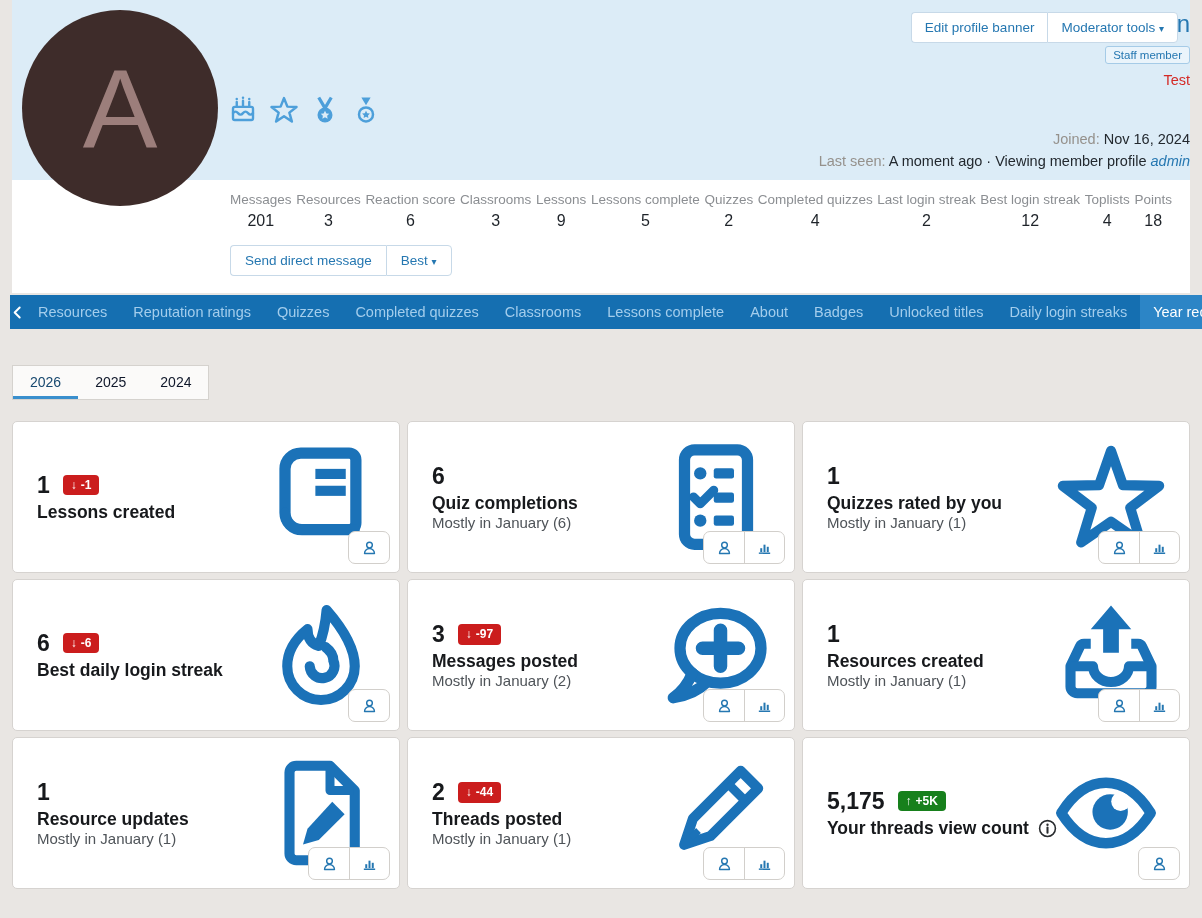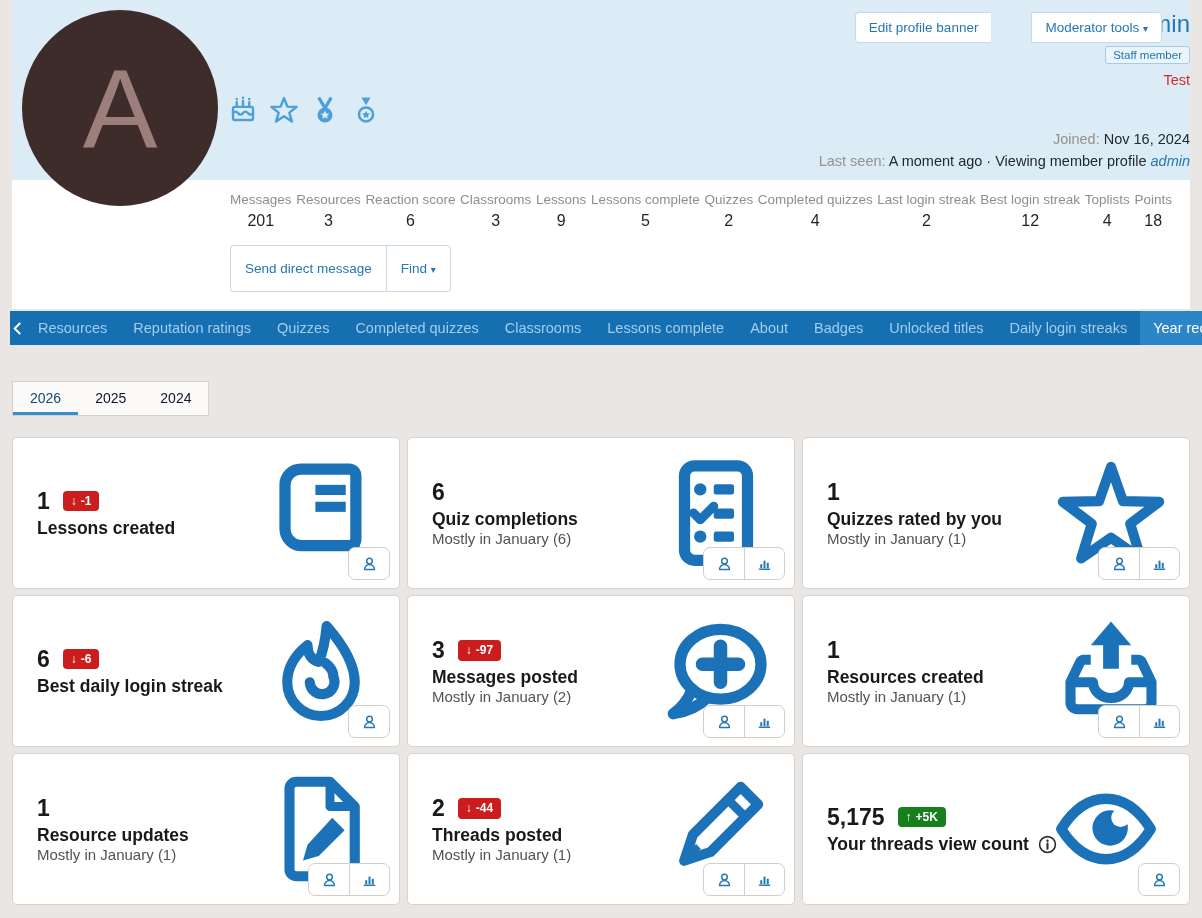--- a/index.html
+++ b/index.html
@@ -21,35 +21,35 @@
   .banner-info { margin-left:216px; padding-top:10px;text-align:right; }
   .username { color:#2577b1; font-size:24px; line-height:1.2; }
   .staff-badge { display:inline-block; margin-top:7px; font-size:11.5px; color:#2577b1;
                  background:#eaf4fb; border:1px solid #a5cbe7; border-radius:3px; padding:2px 7px; }
   .custom-title { margin-top:8px; color:#d42a26; font-size:14.5px; }
   .mini-badges { margin-top:7px; display:flex; gap:11px; color:#4d9fda; }
   .mini-badges svg { width:30px; height:30px; display:block; }
   .meta-line { margin-top:6px; font-size:14.5px; color:#23292f; }
   .meta-line .lbl { color:#95918c; }
   .meta-line .lnk { color:#2577b1; font-style:italic; }
-  .banner-actions { position:absolute; top:12px; right:28px; display:flex;gap:40px; }
+  .banner-actions { position:absolute; top:12px; right:12px; display:flex; }
   .banner-btn { background:#fff; border:1px solid #c7d9e8; color:#2577b1; font-size:13.5px;
                 padding:7px 13px; cursor:pointer; }
   .banner-btn:first-child { border-radius:4px 0 0 4px; border-right:none; }
   .banner-btn:last-child { border-radius:0 4px 4px 0; }
   .caret { font-size:10px; }
 
   
   .stats-row { display:flex; justify-content:space-between; padding:12px 18px 0 218px; }
   .stat { text-align:center; }
   .stat .lbl { font-size:13.5px; color:#8b8e92; white-space:nowrap; }
   .stat .val { font-size:16px; color:#1e2329; margin-top:5px; }
   .profile-msg-actions { display:flex; margin:15px 0 0 218px; padding-bottom:17px; }
   .msg-btn { background:#fff; border:1px solid #c7d9e8; color:#2577b1; font-size:13.5px;
-             padding:15px 14px; cursor:pointer; }
+             padding:7px 14px; cursor:pointer; }
   .msg-btn:first-child { border-radius:4px 0 0 4px; border-right:none; }
   .msg-btn:last-child { border-radius:0 4px 4px 0; }
 
   
   .profile-nav { margin:2px 10px 0; height:34px; background:#156fb1; display:flex; align-items:stretch; }
   .nav-back { width:38px; display:flex; align-items:center; justify-content:center; cursor:pointer; }
   .nav-item { display:flex; align-items:center; padding:0 13px; color:#a3cdec; font-size:14.5px; cursor:pointer; white-space:nowrap; }
   .nav-item.active { background:#2c85c6; color:#fff; }
 
   
@@ -198,21 +198,21 @@
         </div>
       <div class="stat">
           <div class="lbl">Points</div>
           <div class="val">18</div>
         </div>
     </div>
 
     <div class="profile-msg-actions">
       <button class="msg-btn">Send direct message</button>
       <button class="msg-btn">
-        <span>Find</span>
+        <span>Best</span>
         <span class="caret">▾</span>
       </button>
     </div>
   </div>
 
   <div class="profile-nav">
     <span class="nav-back">
       <svg viewBox="0 0 24 24" width="15" height="15">
           <path d="M15.5 4 L7.5 12 L15.5 20" fill="none" stroke="#fff" stroke-width="3.2" stroke-linecap="round" stroke-linejoin="round"></path>
         </svg>

